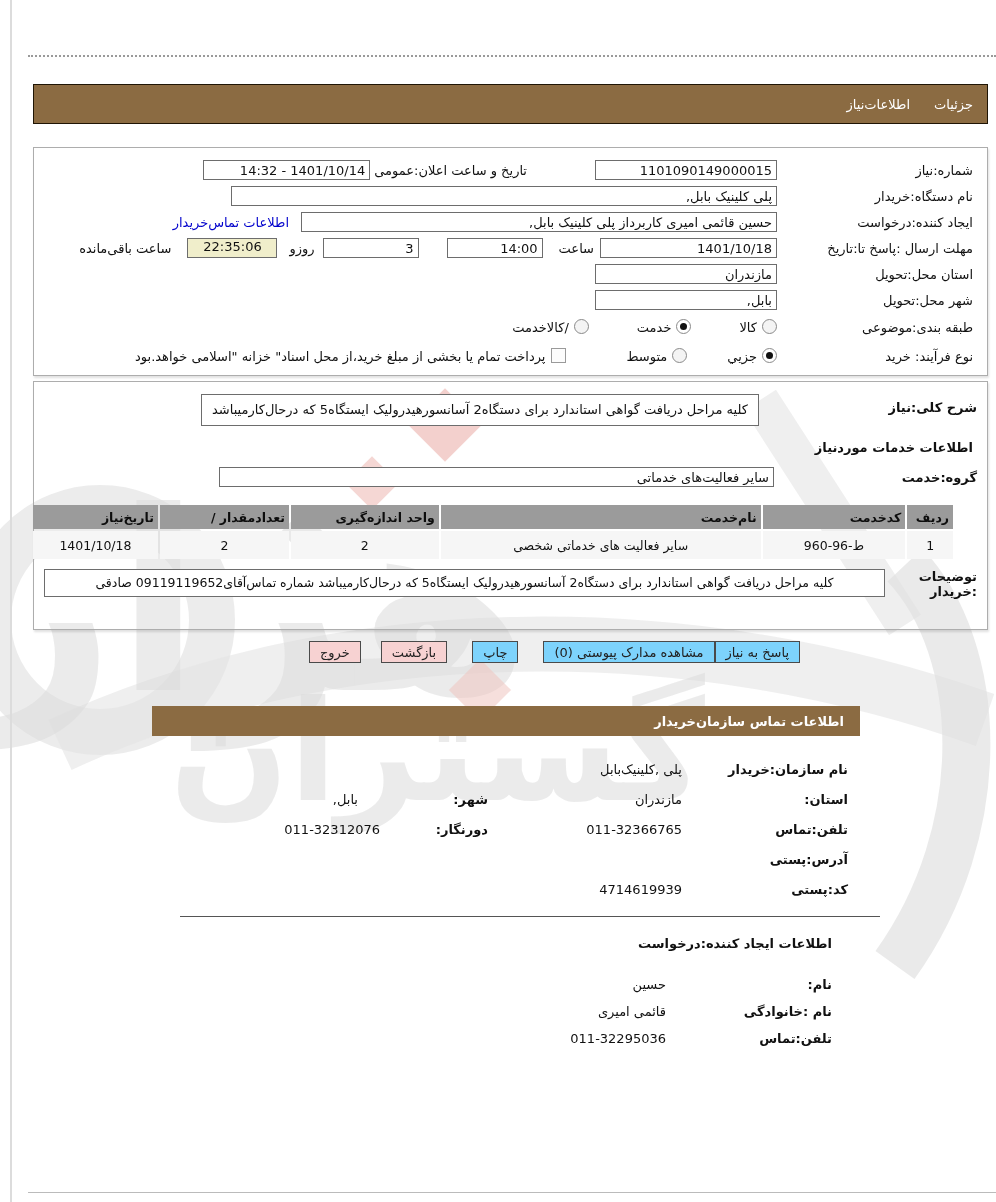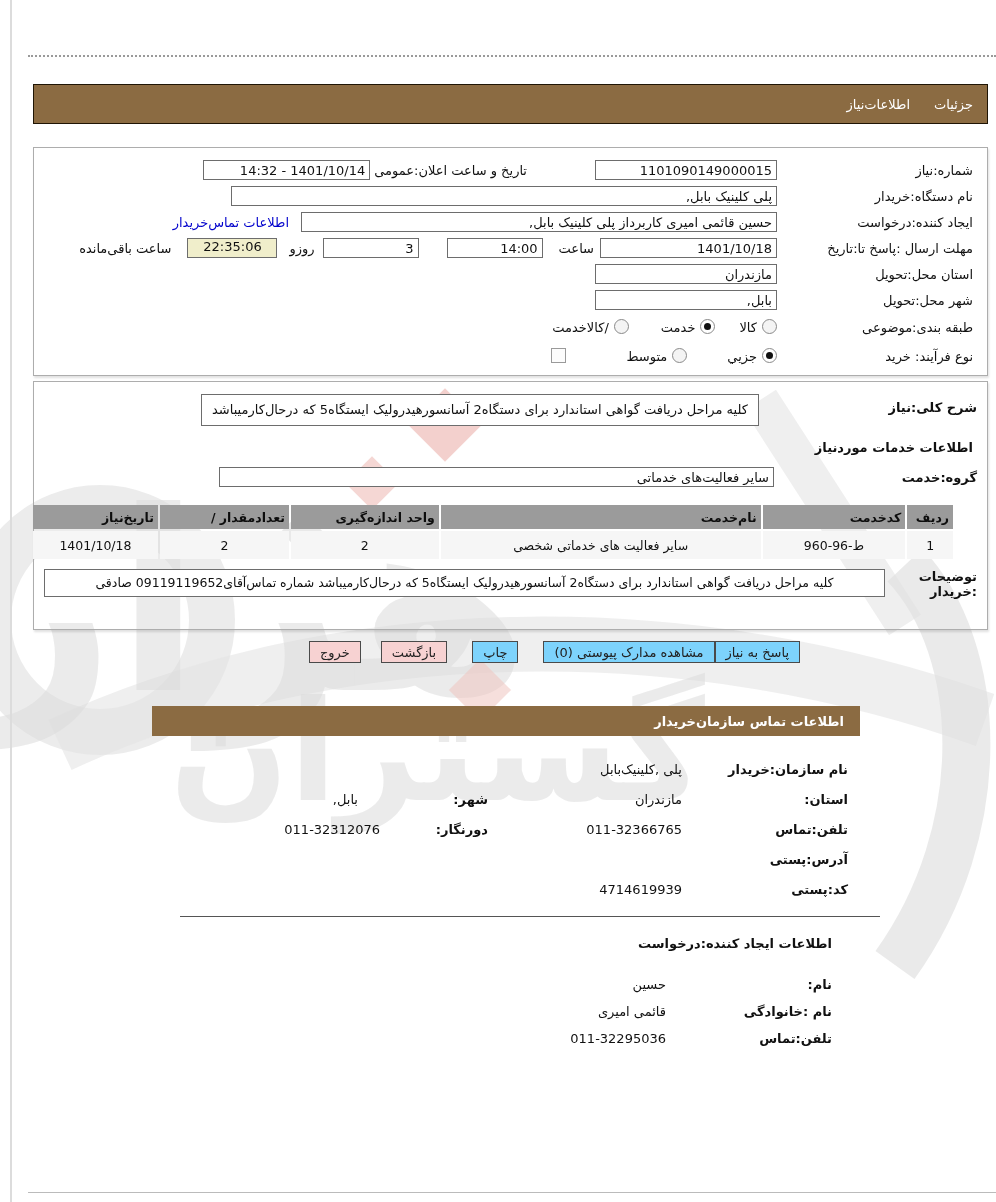--- a/index.html
+++ b/index.html
@@ -123,29 +123,29 @@
       <div class="frow">
         <span class="flabel">استان محل:تحویل</span>
         <input class="ibox" style="width: 172px;" readonly="" value="مازندران">
       </div>
       <div class="frow">
         <span class="flabel">شهر محل:تحویل</span>
         <input class="ibox" style="width: 172px;" readonly="" value="بابل,">
       </div>
       <div class="frow" style="height:28px">
         <span class="flabel">طبقه بندی:موضوعی</span>
-        <span class="opt" style="margin-left:24px"><span class="radio"></span><span>کالا</span></span>
-        <span class="opt" style="margin-left:32px"><span class="radio on"></span><span>خدمت</span></span>
+        <span class="opt" style="margin-left:48px"><span class="radio"></span><span>کالا</span></span>
+        <span class="opt" style="margin-left:48px"><span class="radio on"></span><span>خدمت</span></span>
         <span class="opt"><span class="radio"></span><span>/کالاخدمت</span></span>
       </div>
       <div class="frow" style="height:30px">
         <span class="flabel">نوع فرآیند: خرید</span>
         <span class="opt" style="margin-left:40px"><span class="radio on"></span><span>جزيي</span></span>
         <span class="opt" style="margin-left:60px"><span class="radio"></span><span>متوسط</span></span>
-        <span><span class="chk"></span></span>
+        <span><span class="chk"></span><span>پرداخت تمام یا بخشی از مبلغ خرید،از محل اسناد" خزانه "اسلامی خواهد.بود</span></span>
       </div>
     </div>
 
     <div class="panel sec2">
       <div class="descrow">
         <span class="b" style="flex:0 0 100px;margin-left:118px;padding-top:6px">شرح کلی:نیاز</span>
         <span class="ibox" style="width:548px;height:30px;line-height:30px;text-align:center;overflow:hidden">کلیه مراحل دریافت گواهی استاندارد برای دستگاه2 آسانسورهیدرولیک ایستگاه5 که درحال‌کارمیباشد</span>
       </div>
       <div class="hdrline">اطلاعات خدمات موردنیاز</div>
       <div class="descrow">

